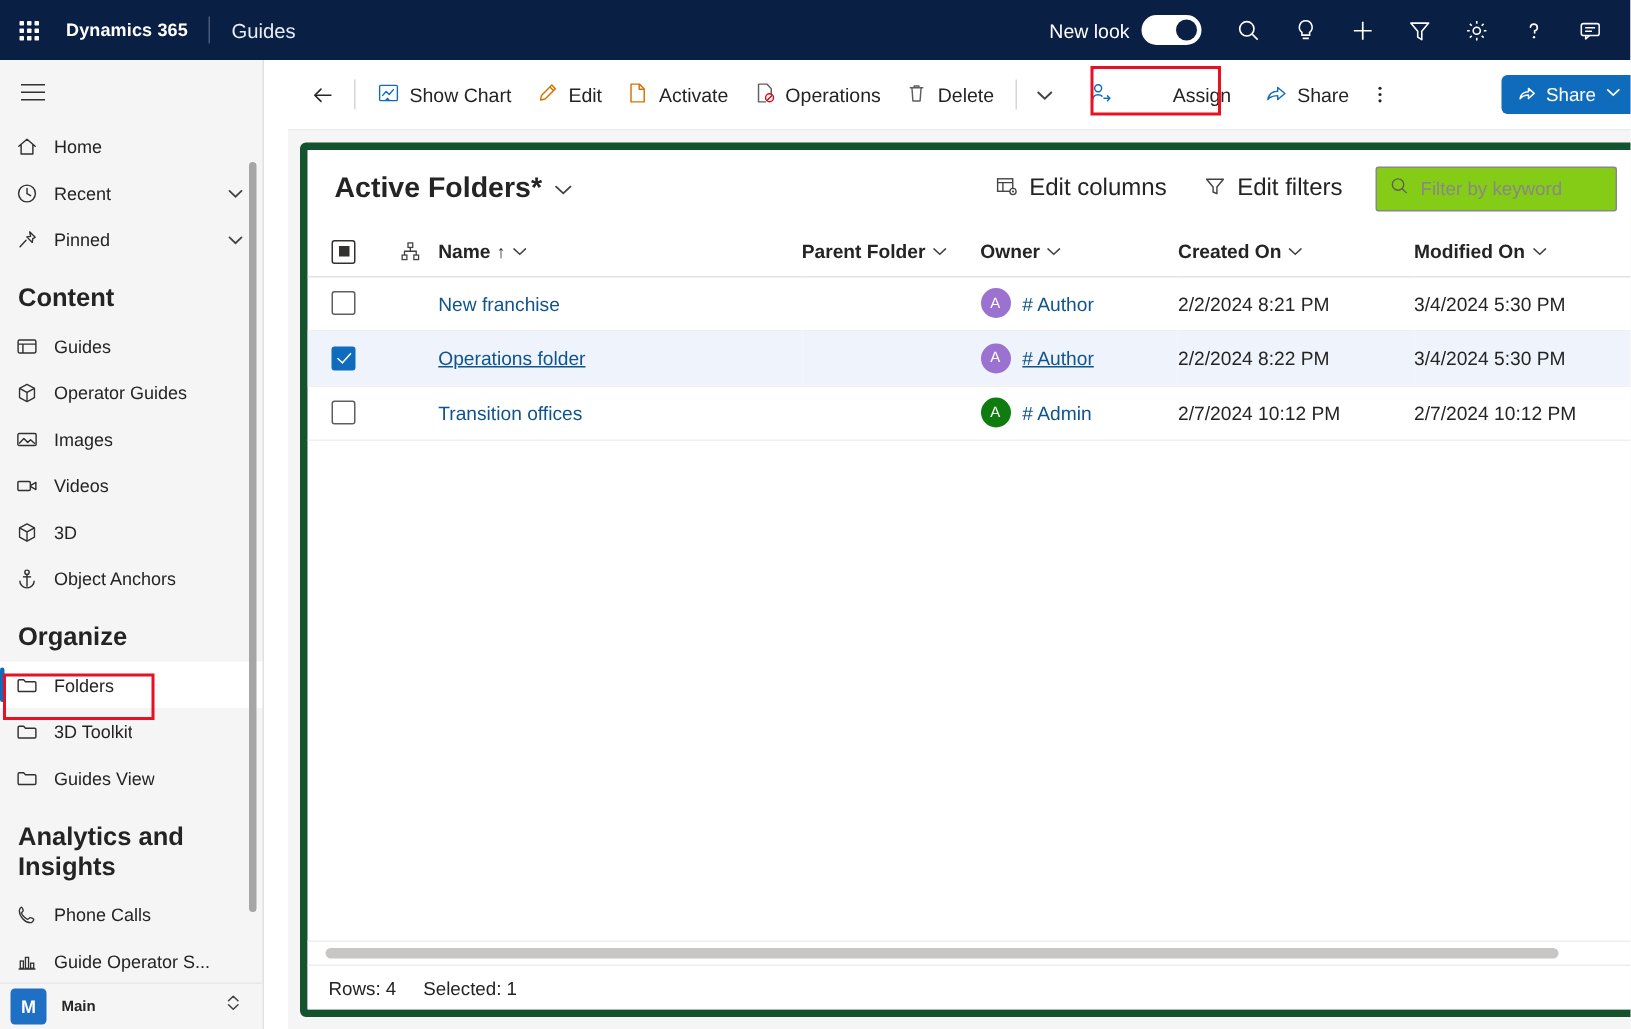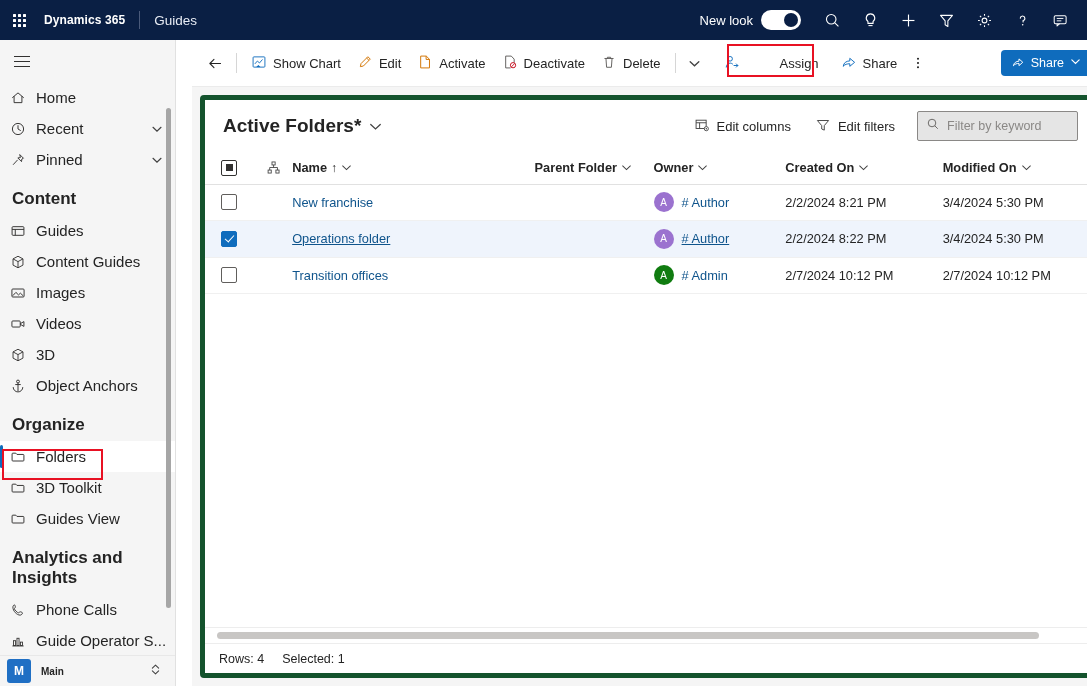--- a/index.html
+++ b/index.html
@@ -88,21 +88,21 @@
   .nav-scroll { position: relative; height: 604px; }
   .nav-item {
     height: 31px; display: flex; align-items: center;
     padding-left: 10px; cursor: pointer; position: relative;
     color: #242424;
   }
   .nav-ico {
     width: 26px; display: flex; align-items: center; justify-content: flex-start;
     flex: 0 0 26px;
   }
-  .nav-label { font-size: 15px; white-space: nowrap; overflow: hidden; }
+  .nav-label { font-size: 12px; white-space: nowrap; overflow: hidden; }
   .nav-chev { margin-left: auto; margin-right: 12px; display: flex; }
   .nav-group {
     font-size: 17px; font-weight: bold; color: #242424;
     padding: 14px 0 6px 12px;
   }
   .nav-item.active { background: #ffffff; }
   .nav-item.active::before {
     content: ''; position: absolute; left: 0; top: 4px;
     width: 3px; height: 23px; background: #0f6cbd; border-radius: 2px;
   }
@@ -189,28 +189,28 @@
     padding: 0 12px 0 18px;
   }
   .view-title {
     font-size: 19px; font-weight: bold; color: #242424; cursor: pointer;
   }
   .view-chev { margin-left: 8px; display: inline-flex; vertical-align: middle; cursor: pointer;}
   .gh-right { margin-left: auto; display: flex; align-items: center; gap: 4px; }
   .gh-btn {
     display: flex; align-items: center; gap: 7px;
     height: 30px; padding: 0 10px; border-radius: 3px;
-    font-size: 13px; color: #242424; cursor: pointer; white-space: nowrap;
+    font-size: 16px; color: #242424; cursor: pointer; white-space: nowrap;
   }
   .searchbox {
     width: 161px; height: 30px;
     border: 1px solid #8a8886; border-radius: 2px;
     display: flex; align-items: center; gap: 7px;
     padding: 0 8px; margin-left: 8px;
-    background: #e5e5e5; cursor: text;
+    background: #84cc16; cursor: text;
   }
   .searchbox input {
     border: none; outline: none; font-size: 12.5px;
     font-family: "Liberation Sans", sans-serif;
     color: #242424; width: 120px; background: transparent;
   }
   .searchbox input::placeholder { color: #8a8886; }
 
   
   table.grid { width: 895px; border-collapse: collapse; table-layout: fixed; }
@@ -419,21 +419,21 @@
       <span class="nav-label">Guides</span>
     </div>
 
     <div class="nav-item">
       <span class="nav-ico">
         <svg width="16" height="16" viewBox="0 0 20 20">
             <path d="M10 2.8l6.2 3.3v7.8L10 17.2 3.8 13.9V6.1z" fill="none" stroke="#323130" stroke-width="1.15" stroke-linejoin="round"></path>
             <path d="M3.8 6.1L10 9.5l6.2-3.4M10 9.5v7.7" fill="none" stroke="#323130" stroke-width="1.15"></path>
           </svg>
       </span>
-      <span class="nav-label">Content Guides</span>
+      <span class="nav-label">Operator Guides</span>
     </div>
 
     <div class="nav-item">
       <span class="nav-ico">
         <svg width="16" height="16" viewBox="0 0 20 20">
             <rect x="2.4" y="5" width="15.2" height="10" rx="1.1" fill="none" stroke="#323130" stroke-width="1.2"></rect>
             <path d="M3.4 13.4l4-4.2 3.2 3.2 2.4-2.2 3.6 3.4" fill="none" stroke="#323130" stroke-width="1.2" stroke-linejoin="round"></path>
           </svg>
       </span>
       <span class="nav-label">Images</span>
@@ -583,21 +583,21 @@
 
     <div class="cmd-btn">
       <span>
         <svg width="16" height="16" viewBox="0 0 20 20">
             <path d="M4.6 2.6h7L15.2 6.4v4.4" fill="none" stroke="#605e5c" stroke-width="1.2" stroke-linejoin="round"></path>
             <path d="M4.6 2.6v14.8h6.2" fill="none" stroke="#605e5c" stroke-width="1.2" stroke-linejoin="round"></path>
             <circle cx="13.8" cy="14" r="3.3" fill="none" stroke="#c50f1f" stroke-width="1.2"></circle>
             <line x1="11.6" y1="16.2" x2="16" y2="11.8" stroke="#c50f1f" stroke-width="1.2"></line>
           </svg>
       </span>
-      <span>Deactivate</span>
+      <span>Operations</span>
     </div>
 
     <div class="cmd-btn">
       <span>
         <svg width="16" height="16" viewBox="0 0 20 20">
             <path d="M4.8 5.6h10.4M8 5.6V4.1h4v1.5M6.2 5.6l.8 11h6l.8-11" fill="none" stroke="#605e5c" stroke-width="1.2" stroke-linejoin="round" stroke-linecap="round"></path>
           </svg>
       </span>
       <span>Delete</span>
     </div>

